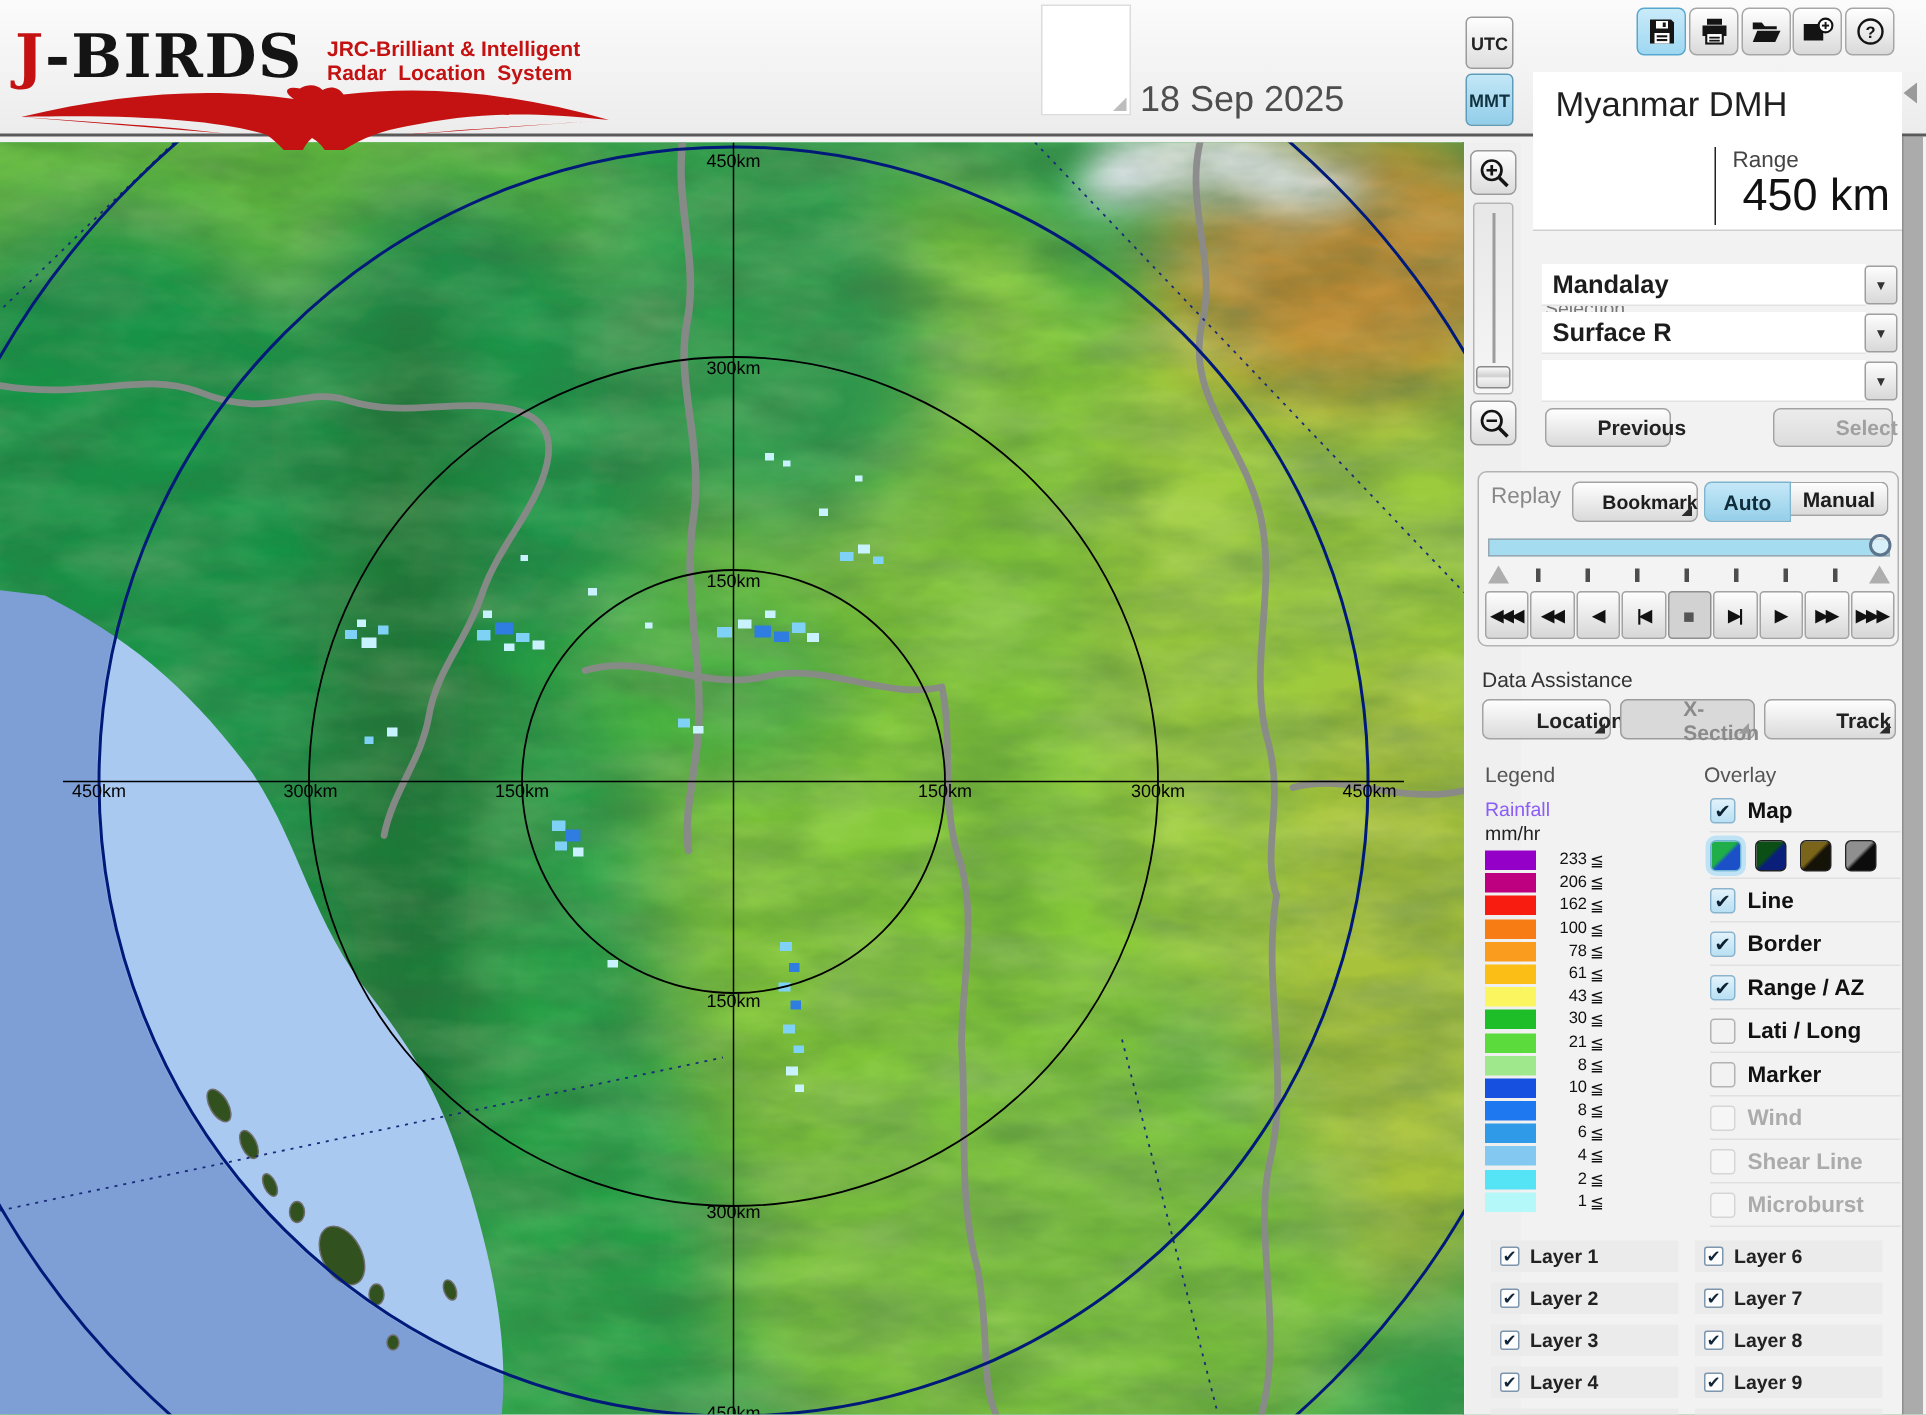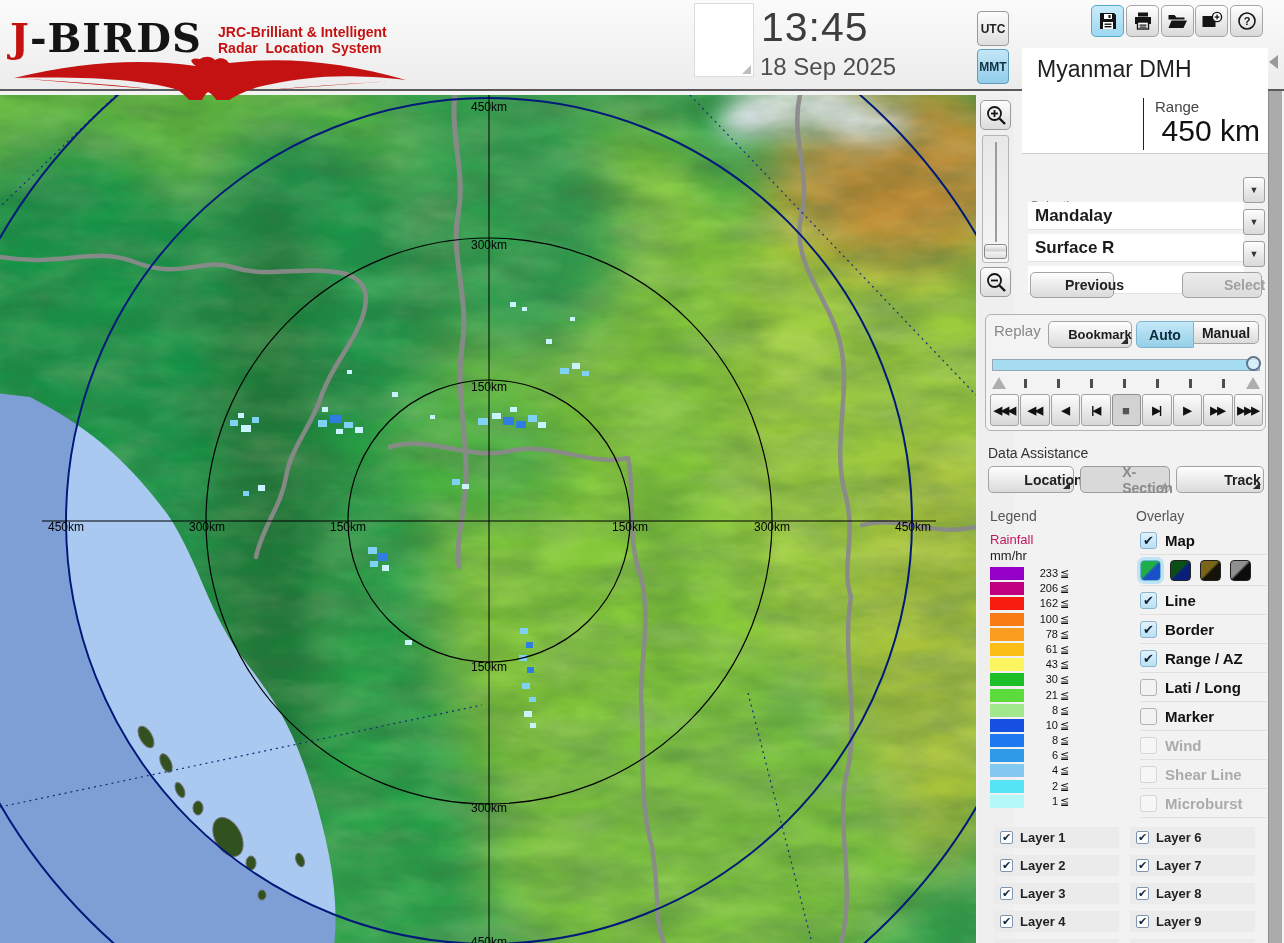--- a/index.html
+++ b/index.html
@@ -41,21 +41,21 @@
     background:linear-gradient(#fafafa,#cfcfcf 45%,#f2f2f2 55%,#dedede);}
   
   #scrollstrip{position:absolute;left:1268px;top:91px;width:14px;height:852px;background:#ababab;border-left:1px solid #8d8d8d;}
   #station-card{position:absolute;left:1022px;top:48px;width:246px;height:106px;background:#fff;z-index:6;border-bottom:1px solid #cfcfcf;}
   #station-name{position:absolute;left:15px;top:8px;font-size:23px;color:#1f1f1f;}
   #range-divider{position:absolute;left:121px;top:50px;width:1px;height:52px;background:#222;}
   #range-label{position:absolute;left:133px;top:50px;font-size:15px;color:#444;}
   #range-value{position:absolute;right:8px;top:66px;font-size:30px;color:#111;}
   #selection-label{position:absolute;left:1030px;top:158px;font-size:13px;color:#777;margin-top:40px;}
   .sel-row{position:absolute;left:1028px;width:216px;height:28px;background:#fff;border-bottom:1px solid #e2e2e2;
-    font-size:17px;font-weight:600;color:#1c1c1c;line-height:28px;padding-left:7px;margin-top:26px;}
+    font-size:17px;font-weight:600;color:#1c1c1c;line-height:28px;padding-left:7px;}
   .dd-btn{position:absolute;left:1243px;width:22px;height:26px;border:1px solid #9e9e9e;border-radius:3px;
     background:linear-gradient(#fdfdfd,#d8d8d8);font-size:9px;color:#333;display:flex;align-items:center;justify-content:center;}
   .pbtn{position:absolute;height:26px;border:1px solid #a3a3a3;border-radius:5px;
     background:linear-gradient(#fefefe,#dadada);font-size:14px;font-weight:bold;color:#222;
     display:flex;align-items:center;justify-content:center;padding-left:45px;}
   .pbtn.disabled{color:#a0a0a0;background:linear-gradient(#ececec,#dcdcdc);}
   
   #replay-box{position:absolute;left:985px;top:314px;width:281px;height:117px;border:1px solid #b3b3b3;border-radius:6px;background:#f3f3f3;}
   #replay-label{position:absolute;left:8px;top:7px;font-size:15px;color:#888;}
   .fold::after{content:"";position:absolute;right:3px;bottom:3px;width:0;height:0;
@@ -77,21 +77,21 @@
   #tick-row{position:absolute;left:6px;top:62px;width:268px;height:14px;}
   .tickmark{position:absolute;top:2px;width:3px;height:9px;background:#4d4d4d;}
   #playback{position:absolute;left:4px;top:79px;width:273px;height:32px;display:flex;gap:1px;}
   .pbk{flex:1;border:1px solid #a3a3a3;border-radius:3px;background:linear-gradient(#fdfdfd,#d7d7d7);
     display:flex;align-items:center;justify-content:center;font-size:11px;font-weight:bold;color:#111;letter-spacing:-1.5px;padding-right:1px;}
   .pbk.pressed{background:#d2d2d2;border-color:#8f8f8f;color:#555;font-size:13px;letter-spacing:0;}
   
   #da-label{position:absolute;left:988px;top:445px;font-size:14px;color:#333;}
   
   #legend-title{position:absolute;left:990px;top:508px;font-size:14px;color:#555;}
-  #legend-unit1{position:absolute;left:990px;top:532px;font-size:13px;color:#be185d;}
+  #legend-unit1{position:absolute;left:990px;top:532px;font-size:13px;color:#8b5cf6;}
   #legend-unit2{position:absolute;left:990px;top:548px;font-size:13px;color:#222;}
   #legend-rows{position:absolute;left:990px;top:566px;width:100px;}
   .lrow{height:15.2px;position:relative;}
   .lswatch{position:absolute;left:0;top:1px;width:34px;height:13px;}
   .lval{position:absolute;left:36px;top:1px;width:32px;text-align:right;font-size:11px;color:#111;}
   .lleq{position:absolute;left:70px;top:1px;font-size:11px;color:#111;}
   
   #overlay-title{position:absolute;left:1136px;top:508px;font-size:14px;color:#555;}
   #overlay-rows{position:absolute;left:1140px;top:526px;width:127px;}
   .orow{position:relative;height:29px;border-bottom:1px solid #e0e0e0;display:flex;align-items:center;gap:8px;}
@@ -119,21 +119,20 @@
     <div class="sub"><span>JRC-Brilliant &amp; Intelligent</span><br><span>Radar  Location  System</span></div>
     <svg width="400" height="44" viewBox="0 0 400 44">
       <path fill="#c41212" d="M4,22 C70,6 130,2 186,10 C178,5 181,1 190,3 C195,0 201,0 205,4 C210,1 216,2 219,7 C278,0 336,7 396,24 C330,17 300,21 262,28 C240,32 227,38 210,50 C206,42 202,38 198,36 C193,40 190,47 188,56 C181,45 176,40 168,34 C140,25 86,20 4,22 Z
       M4,22 C60,26 100,28 140,33 M396,24 C340,28 300,30 258,34"></path>
     </svg>
   </div>
 
   <div id="notebox">
       <div class="grip"></div>
     </div>
-  <div id="clock-time">13:45</div>
   <div id="clock-date">18 Sep 2025</div>
 
   <div class="tzbtn" id="tz-utc">UTC</div>
   <div class="tzbtn" id="tz-mmt">MMT</div>
 
   <div class="toolbtn active" style="left:1091px">
     <svg width="20" height="20" viewBox="0 0 20 20">
       <path d="M2 2 h14 l2 2 v14 h-16 z" fill="#141414"></path>
       <rect x="6" y="3" width="8" height="5" fill="#fff"></rect>
         <rect x="10.5" y="4" width="2" height="3" fill="#141414"></rect>

